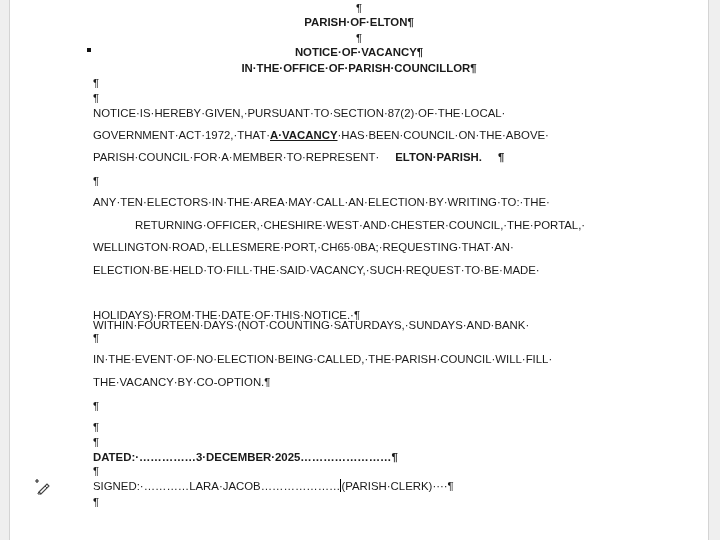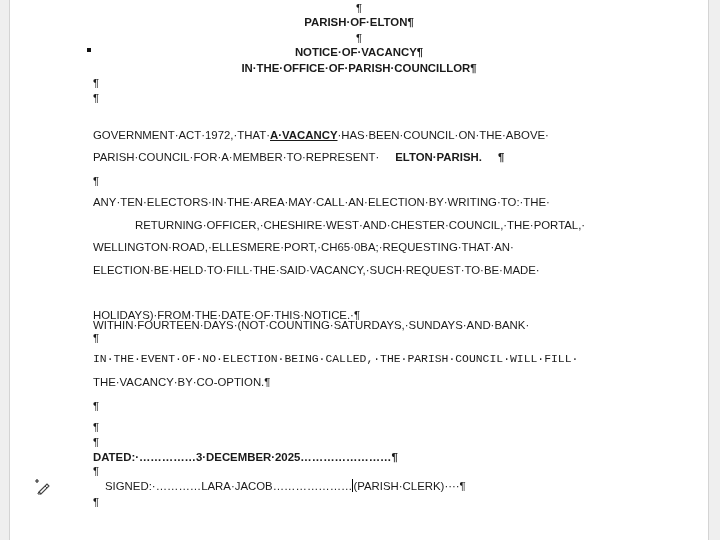--- a/index.html
+++ b/index.html
@@ -41,45 +41,46 @@
   <div class="line center" style="top:1px;">¶</div>
   <div class="line center bold" style="top:15px;">PARISH·OF·ELTON¶</div>
   <div class="line center" style="top:31px;">¶</div>
   <div class="bullet"></div>
   <div class="line center bold" style="top:45px;">NOTICE·OF·VACANCY¶</div>
   <div class="line center bold" style="top:61px;">IN·THE·OFFICE·OF·PARISH·COUNCILLOR¶</div>
 
   <div class="line body-line" style="top:76px;">¶</div>
   <div class="line body-line" style="top:91px;">¶</div>
 
+  <div class="line body-line" style="top:106px;">NOTICE·IS·HEREBY·GIVEN,·PURSUANT·TO·SECTION·87(2)·OF·THE·LOCAL·</div>
   <div class="line body-line" style="top:128px;"><span>GOVERNMENT·ACT·1972,·THAT·</span><span class="u">A·VACANCY</span><span>·HAS·BEEN·COUNCIL·ON·THE·ABOVE·</span></div>
   <div class="line body-line" style="top:150px;"><span>PARISH·COUNCIL·FOR·A·MEMBER·TO·REPRESENT·</span><span class="b">ELTON·PARISH.</span><span class="b">¶</span></div>
 
   <div class="line body-line" style="top:174px;">¶</div>
 
   <div class="line body-line" style="top:195px;">ANY·TEN·ELECTORS·IN·THE·AREA·MAY·CALL·AN·ELECTION·BY·WRITING·TO:·THE·</div>
   <div class="line body-line" style="top:218px;padding-left:42px;">RETURNING·OFFICER,·CHESHIRE·WEST·AND·CHESTER·COUNCIL,·THE·PORTAL,·</div>
   <div class="line body-line" style="top:240px;">WELLINGTON·ROAD,·ELLESMERE·PORT,·CH65·0BA;·REQUESTING·THAT·AN·</div>
   <div class="line body-line" style="top:263px;">ELECTION·BE·HELD·TO·FILL·THE·SAID·VACANCY,·SUCH·REQUEST·TO·BE·MADE·</div>
   <div class="line body-line" style="top:286px;margin-top:32px;">WITHIN·FOURTEEN·DAYS·(NOT·COUNTING·SATURDAYS,·SUNDAYS·AND·BANK·</div>
   <div class="line body-line" style="top:308px;">HOLIDAYS)·FROM·THE·DATE·OF·THIS·NOTICE.·¶</div>
 
   <div class="line body-line" style="top:331px;">¶</div>
 
-  <div class="line body-line" style="top:352px;font-family:Liberation Mono, monospace;">IN·THE·EVENT·OF·NO·ELECTION·BEING·CALLED,·THE·PARISH·COUNCIL·WILL·FILL·</div>
+  <div class="line body-line" style="top:352px;">IN·THE·EVENT·OF·NO·ELECTION·BEING·CALLED,·THE·PARISH·COUNCIL·WILL·FILL·</div>
   <div class="line body-line" style="top:375px;">THE·VACANCY·BY·CO-OPTION.¶</div>
 
   <div class="line body-line" style="top:399px;">¶</div>
   <div class="line body-line" style="top:420px;">¶</div>
   <div class="line body-line" style="top:435px;">¶</div>
 
   <div class="line body-line" style="top:450px;font-weight:bold;">DATED:·……………3·DECEMBER·2025……………………¶</div>
   <div class="line body-line" style="top:464px;">¶</div>
 
-  <div class="line body-line" style="top:479px;margin-left:12px;"><span>SIGNED:·…………LARA·JACOB…………………</span><span class="cursor"></span><span>(PARISH·CLERK)····¶</span></div>
+  <div class="line body-line" style="top:479px;"><span>SIGNED:·…………LARA·JACOB…………………</span><span class="cursor"></span><span>(PARISH·CLERK)····¶</span></div>
   <div class="line body-line" style="top:495px;">¶</div>
 </div>
 
 <div class="edit-icon">
   <svg width="18" height="18" viewBox="0 0 18 18">
     <path d="M2 4 h4 M4 2 v4" stroke="#333" stroke-width="1.2" fill="none"></path>
     <path d="M6 15 L14 7 L16 9 L8 17 Z" stroke="#444" stroke-width="1.1" fill="none"></path>
     <path d="M5 16 L6 15 L8 17 L5 17 Z" stroke="#444" stroke-width="1" fill="none"></path>
     <path d="M12 9 L14 11" stroke="#444" stroke-width="1"></path>
   </svg>

